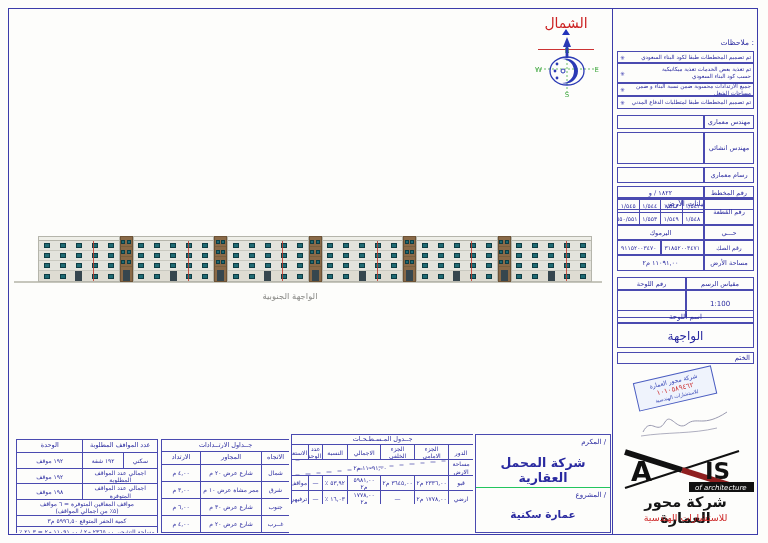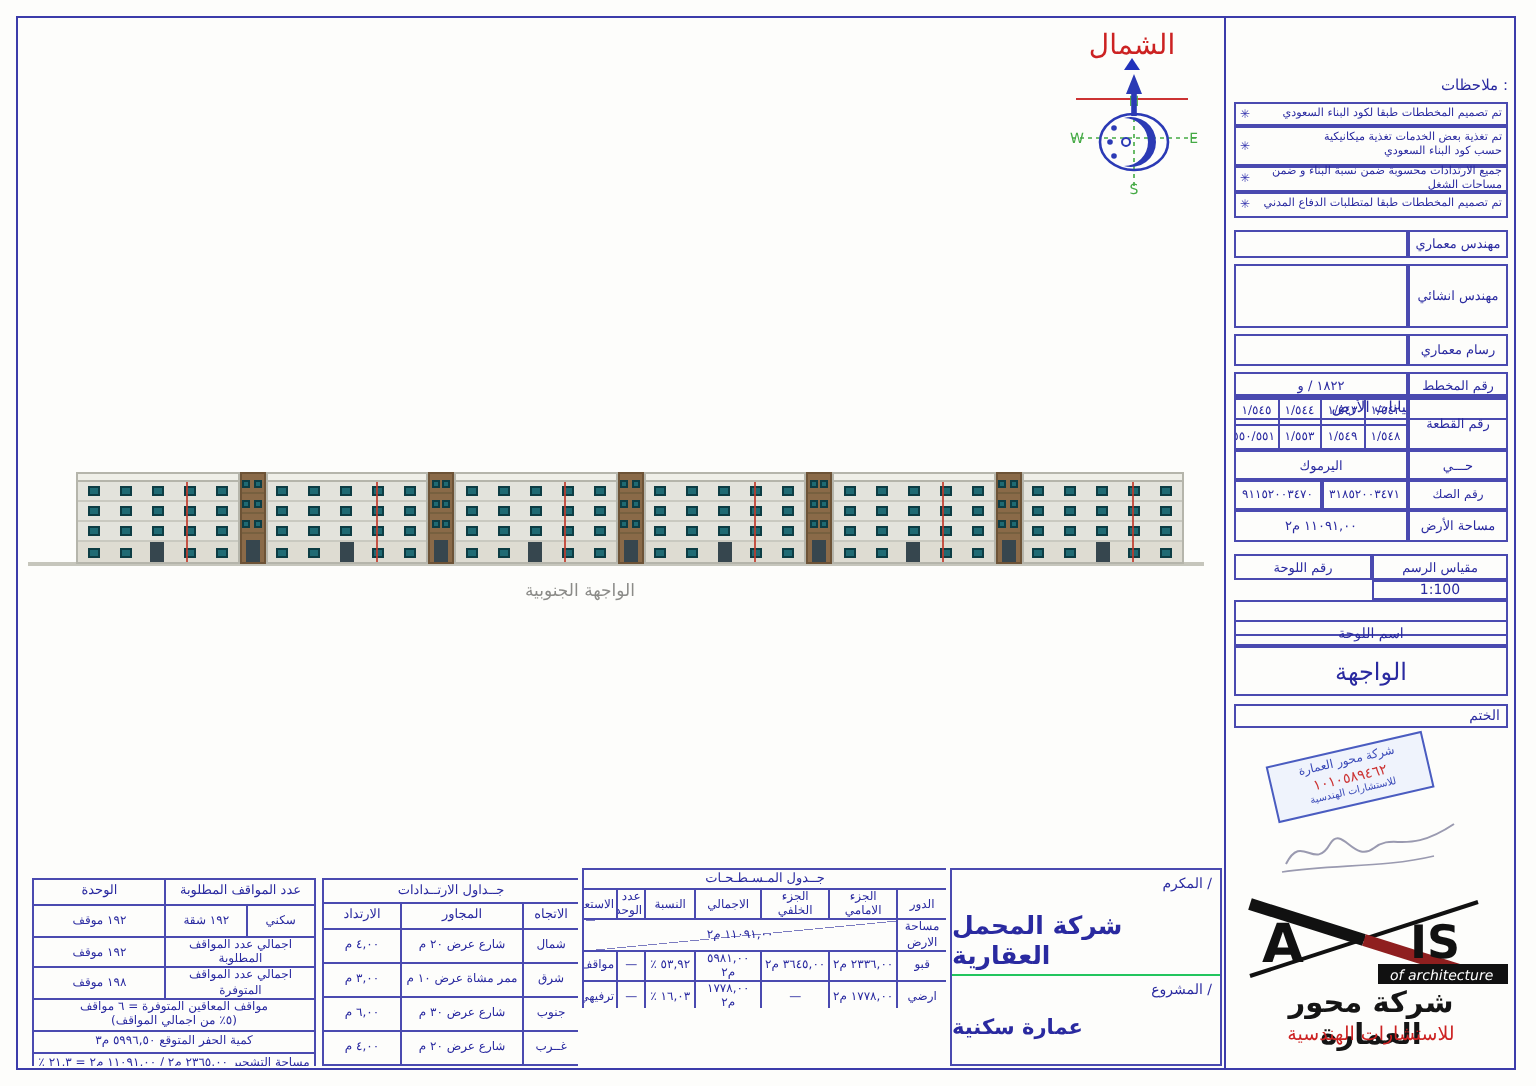--- a/index.html
+++ b/index.html
@@ -49,21 +49,21 @@
   .caption{position:absolute;color:#8b8b88;font-size:8.5px;text-align:center;}
   
   .stamp{position:absolute;transform:rotate(-13deg);border:1.5px solid #4a5cc0;background:rgba(235,240,252,.8);
          padding:2px 4px;text-align:center;line-height:1.25;}
   .stamp .s1{color:#3a4ab8;font-size:6px;}
   .stamp .s2{color:#cc3333;font-size:7px;letter-spacing:1px;}
   .stamp .s3{color:#3a4ab8;font-size:5px;}
   .logo-company{position:absolute;color:#151515;font-size:14.5px;font-weight:bold;text-align:center;width:137px;left:617px;}
   .logo-sub{position:absolute;color:#cc2222;font-size:9.5px;text-align:center;width:137px;left:617px;}
   .owner-label{position:absolute;color:#2a2aa0;font-size:7px;text-align:right;}
-  .owner-name{position:absolute;color:#2a2aa0;font-weight:bold;text-align:left;}
+  .owner-name{position:absolute;color:#2a2aa0;font-weight:bold;text-align:center;}
   .ltr{direction:ltr;unicode-bidi:embed;}
 </style>
 </head>
 <body>
 
 <div class="page">
   <div class="frame"></div>
   <div class="tb-col"></div>
 
   <div class="north-label" style="left:538px;top:15px;width:56px;">الشمال</div>
@@ -426,21 +426,21 @@
   </div>
   <div class="rowbox" style="top:255px;height:16px;font-size:6.5px;">
     <div class="cell lbl">مساحة الأرض</div>
     <div class="cell val">١١٠٩١,٠٠ م٢</div>
   </div>
 
   <div class="rowbox" style="top:277px;height:13px;font-size:6.5px;">
     <div class="cell" style="width:68px;">مقياس الرسم</div>
     <div class="cell val">رقم اللوحة</div>
   </div>
-  <div class="rowbox" style="top:290px;height:28px;font-size:7px;flex-direction:column;">
+  <div class="rowbox" style="top:290px;height:28px;font-size:7px;">
     <div class="cell ltr" style="width:68px;">1:100</div>
     <div class="cell val"></div>
   </div>
 
   <div class="box" style="top:310px;height:13px;font-size:7px;">اسم اللوحة</div>
   <div class="box" style="top:323px;height:25px;font-size:12px;">الواجهة</div>
 
   <div class="box" style="top:352px;height:12px;font-size:7px;justify-content:flex-end;padding-left:3px;padding-right:3px;">الختم</div>
   <div class="abs" style="left:617px;top:364px;width:137px;height:80px;">
     <div class="stamp" style="left:18px;top:10px;width:80px;">

